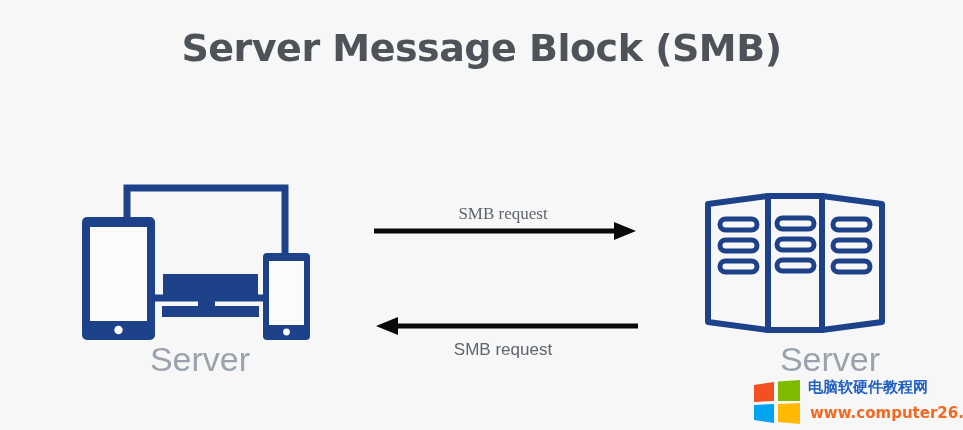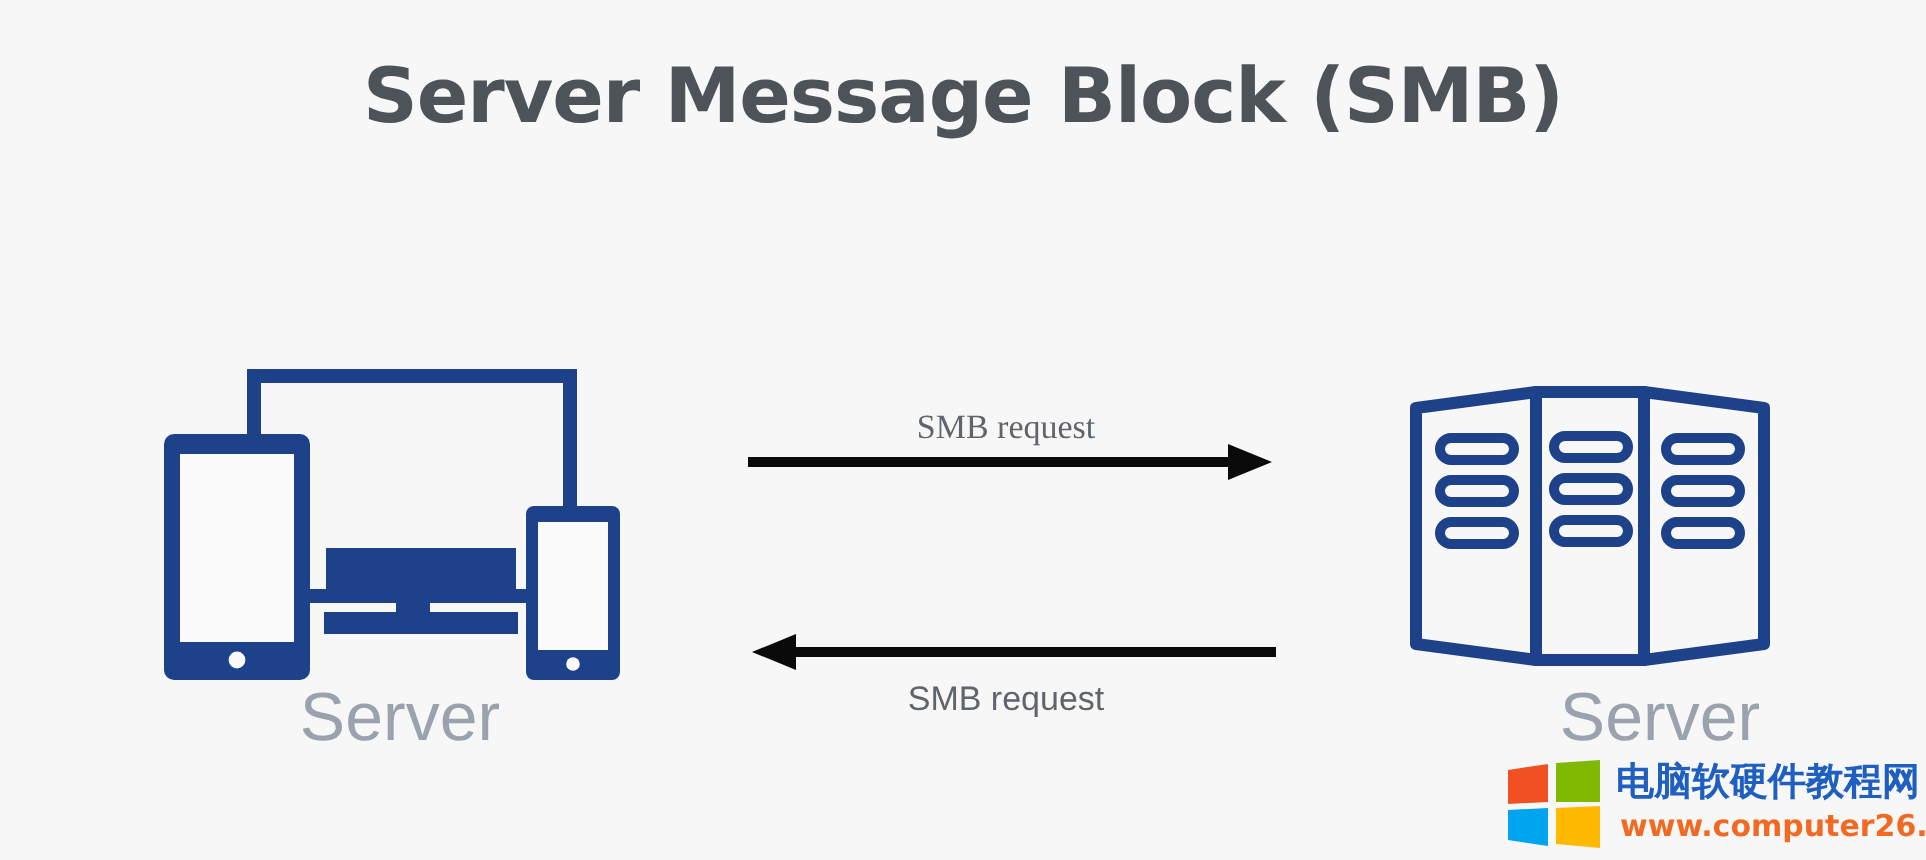--- a/index.html
+++ b/index.html
@@ -81,21 +81,21 @@
     position: absolute;
     left: 0;
     top: 2px;
     width: 50px;
     height: 46px;
   }
   .wm-text {
     position: absolute;
     left: 56px;
     top: 0px;
-    font-size: 19px;
+    font-size: 15px;
     font-weight: bold;
     color: #1f5fc0;
     letter-spacing: 0px;
     font-family: "DejaVu Sans", sans-serif;
     white-space: nowrap;
   }
   .wm-url {
     position: absolute;
     left: 58px;
     top: 26px;

